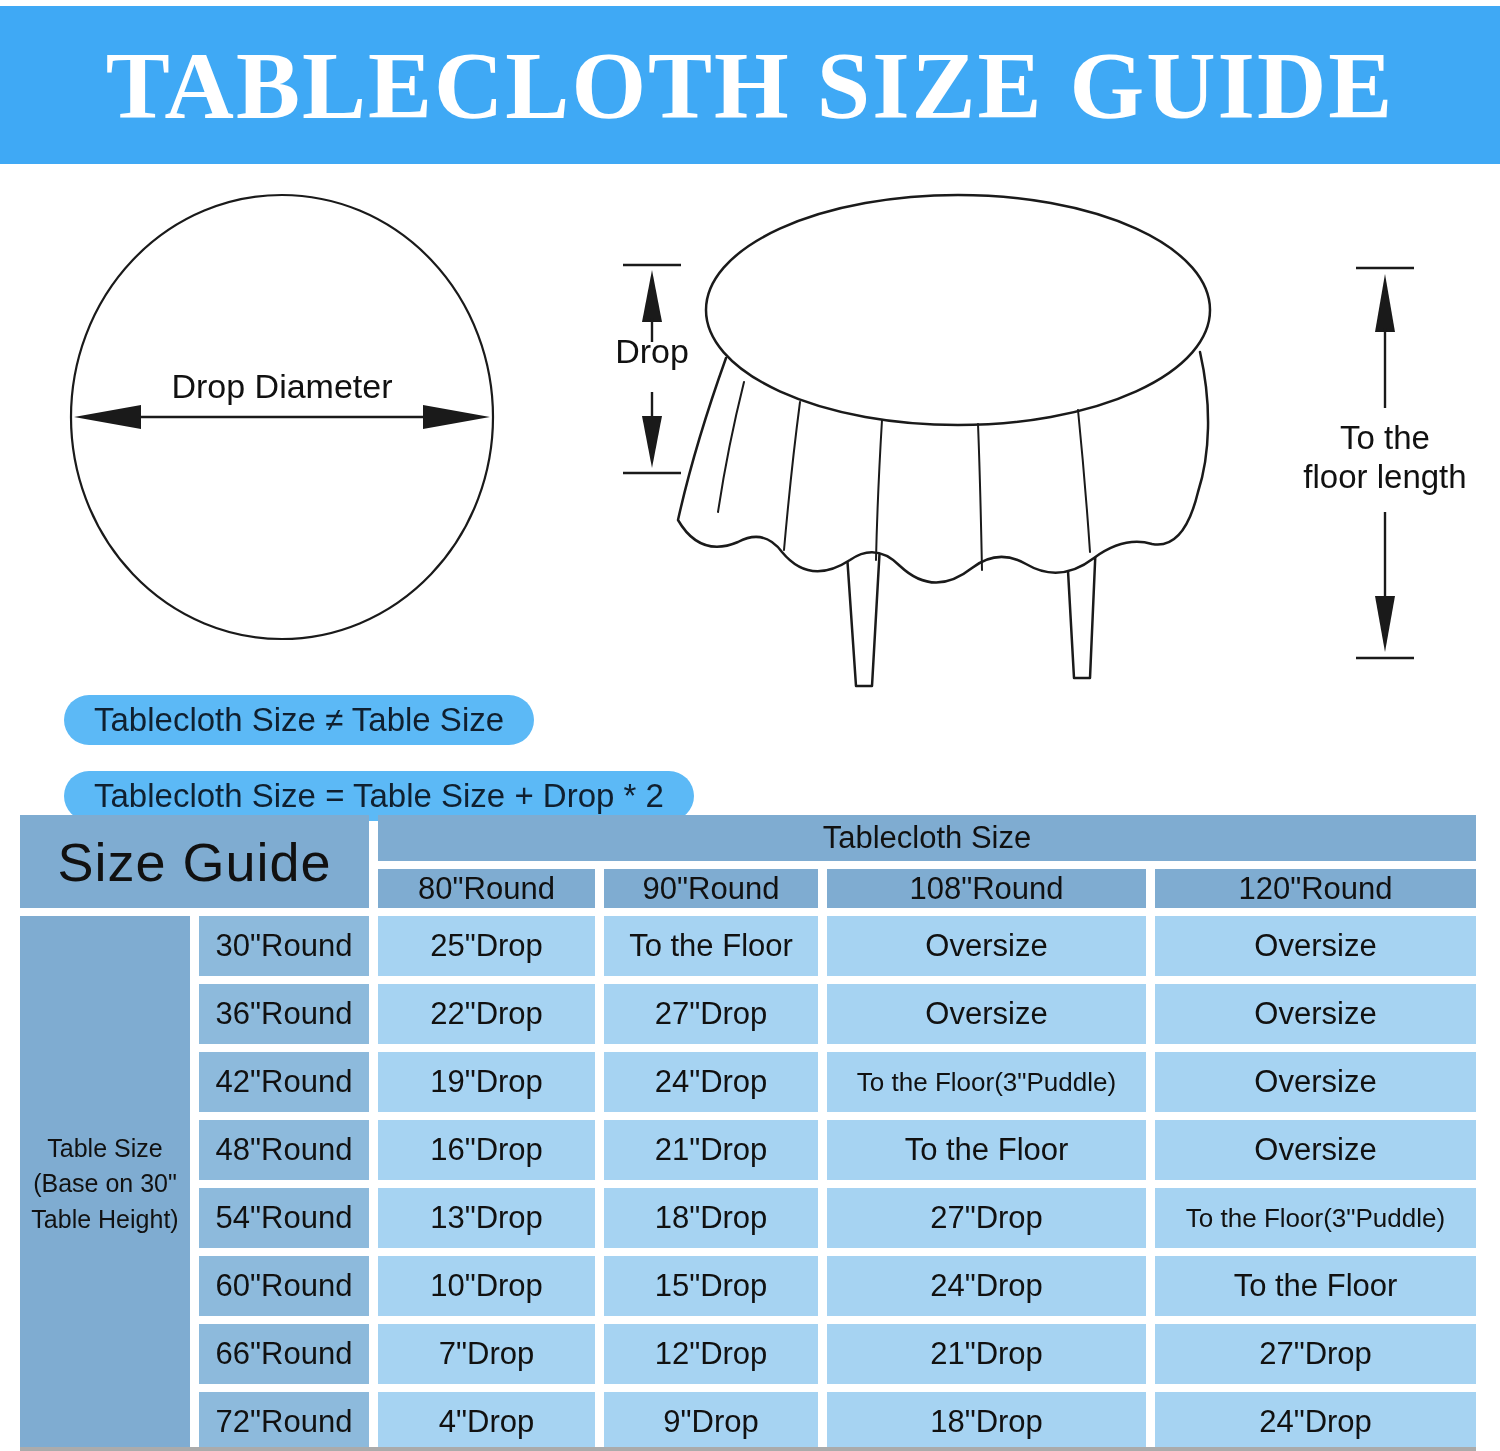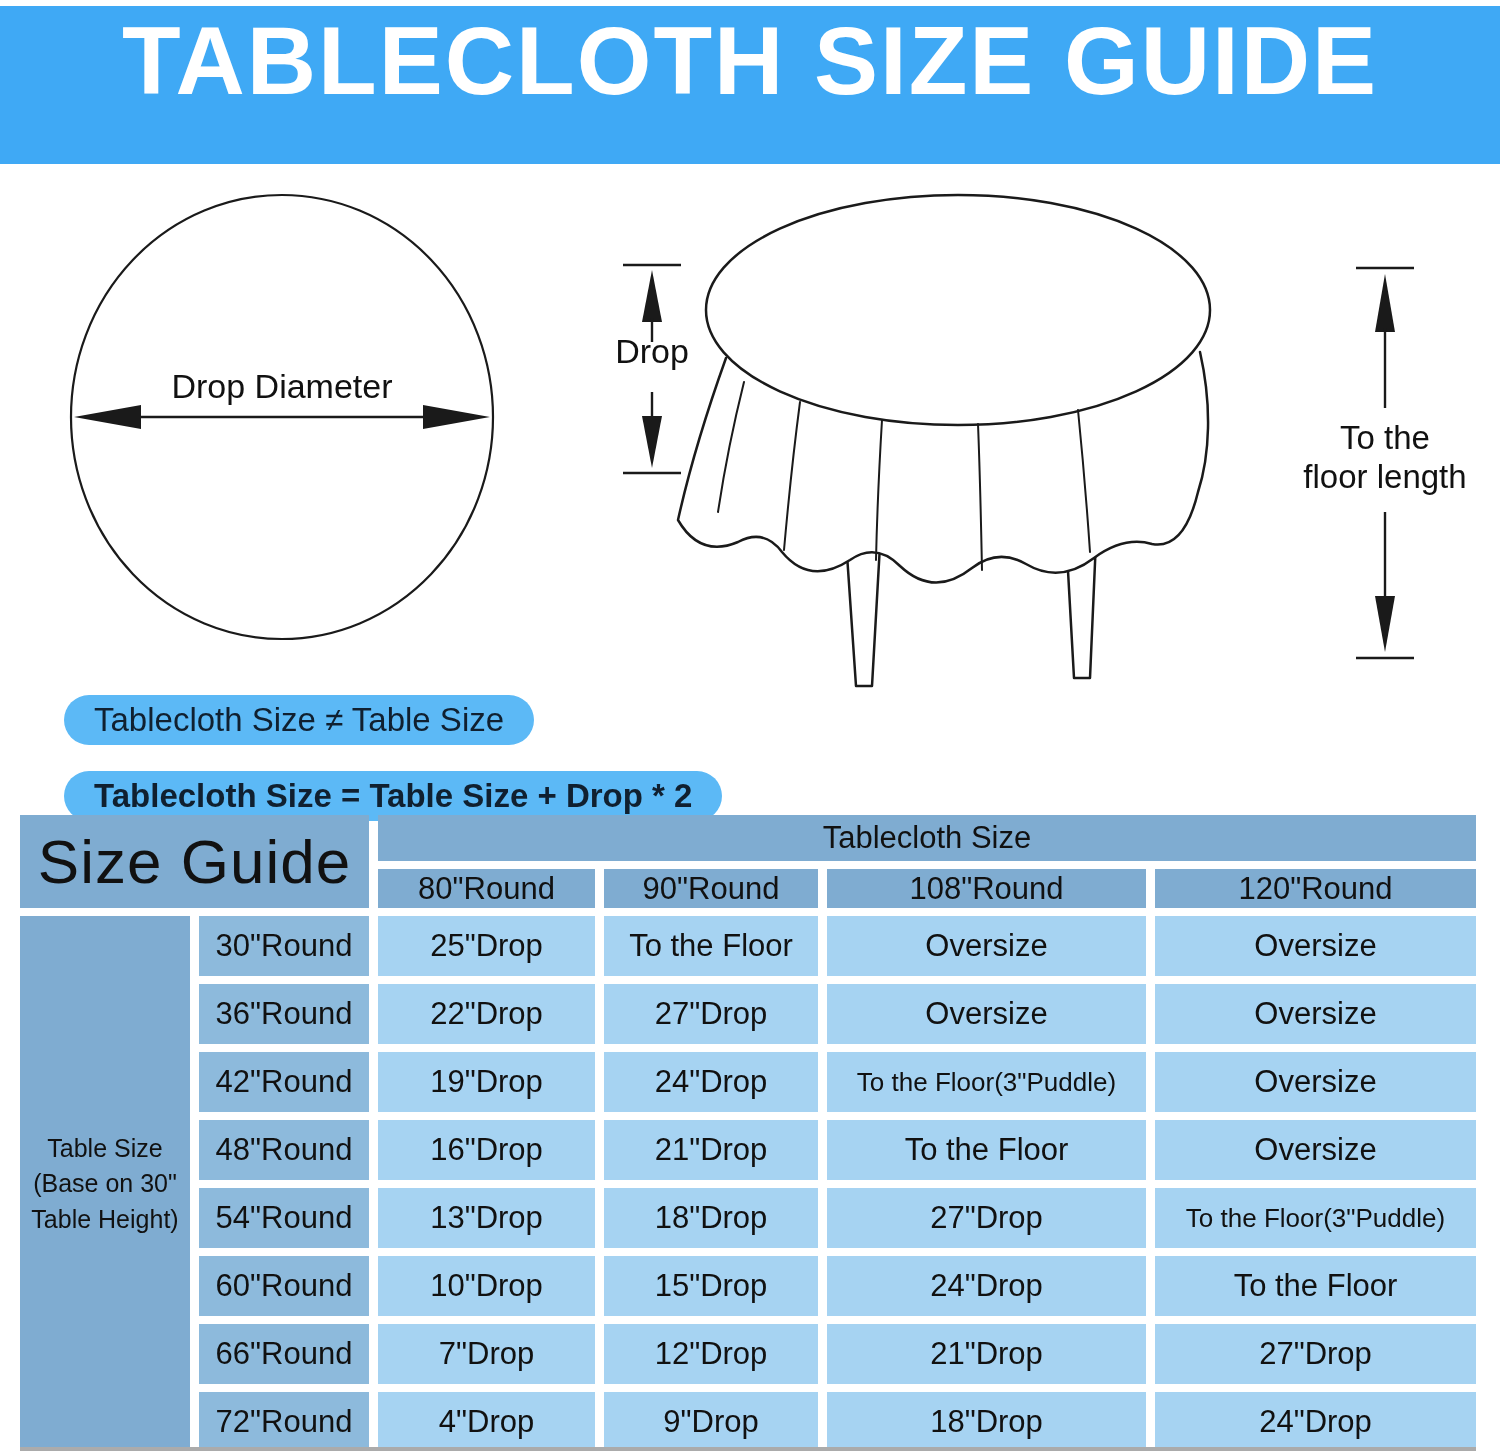--- a/index.html
+++ b/index.html
@@ -10,46 +10,46 @@
     --cell-blue:#A6D3F2;
     --ink:#111111;
   }
   *{box-sizing:border-box;margin:0;padding:0;}
   html,body{width:1500px;height:1451px;background:#fff;overflow:hidden;
     font-family:"Liberation Sans","DejaVu Sans",sans-serif;color:var(--ink);}
   .page{position:relative;width:1500px;height:1451px;background:#fff;}
 
   
   .banner{position:absolute;left:0;right:0;top:6px;height:158px;
-    background:var(--banner-blue);display:flex;align-items:flex-start;justify-content:center;}
+    background:var(--banner-blue);display:flex;align-items:center;justify-content:center;font-family:Liberation Serif, serif;}
   .banner h1{color:#fff;font-size:96px;font-weight:700;letter-spacing:2px;white-space:nowrap;}
 
   
   .diagram-svg{position:absolute;left:0;top:0;width:1500px;height:815px;pointer-events:none;}
   .lbl{position:absolute;color:var(--ink);white-space:nowrap;}
   .lbl-diameter{left:82px;top:367px;width:400px;text-align:center;font-size:34px;}
   .lbl-drop{left:587px;top:332px;width:130px;text-align:center;font-size:34px;}
   .lbl-floor{left:1262px;top:419px;width:246px;text-align:center;font-size:33px;line-height:1.17;}
 
   .pill{position:absolute;left:64px;height:50px;background:var(--pill-blue);
     border-radius:26px;display:flex;align-items:center;padding:0 30px;
     font-size:33px;color:#102030;white-space:nowrap;margin-top:42px;}
   .pill-1{top:653px;}
-  .pill-2{top:729px;font-weight:bold;}
+  .pill-2{top:729px;}
 
   
   .size-table{position:absolute;left:20px;top:815px;width:1456px;
     display:grid;
     grid-template-columns:170px 170px 217px 214px 319px 321px;
     grid-template-rows:46px 39px repeat(8,60px);
     gap:8px 9px;}
   .cell{display:flex;align-items:center;justify-content:center;
     font-size:31px;color:var(--ink);text-align:center;}
   .cell.head{background:var(--table-header-blue);}
-  .cell.corner{grid-column:1/3;grid-row:1/3;font-size:62px;letter-spacing:1px;}
+  .cell.corner{grid-column:1/3;grid-row:1/3;font-size:54px;letter-spacing:1px;}
   .cell.group{grid-column:3/7;grid-row:1;text-align:center;}
   .cell.colhead{grid-row:2;}
   .cell.rowgroup{grid-column:1;grid-row:3/11;flex-direction:column;
     font-size:25px;line-height:1.42;text-align:center;}
   .cell.rowlabel{background:var(--row-label-blue);}
   .cell.data{background:var(--cell-blue);}
   .cell.data.small{font-size:26px;}
   .bottom-edge{position:absolute;left:20px;top:1447px;width:1456px;height:4px;background:#ababab;}
 </style>
 </head>

